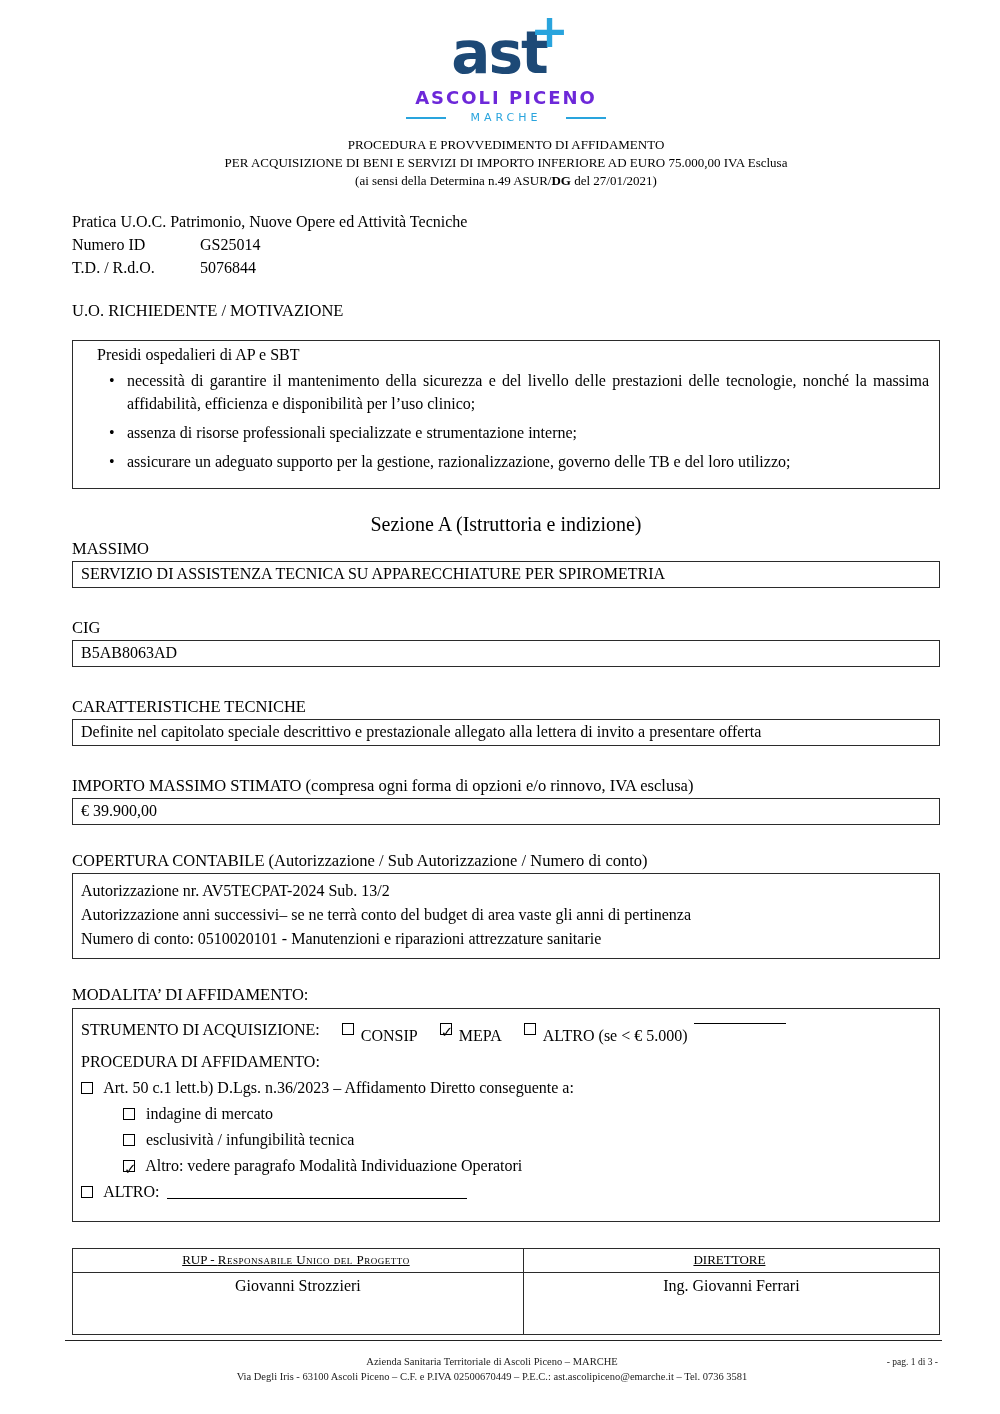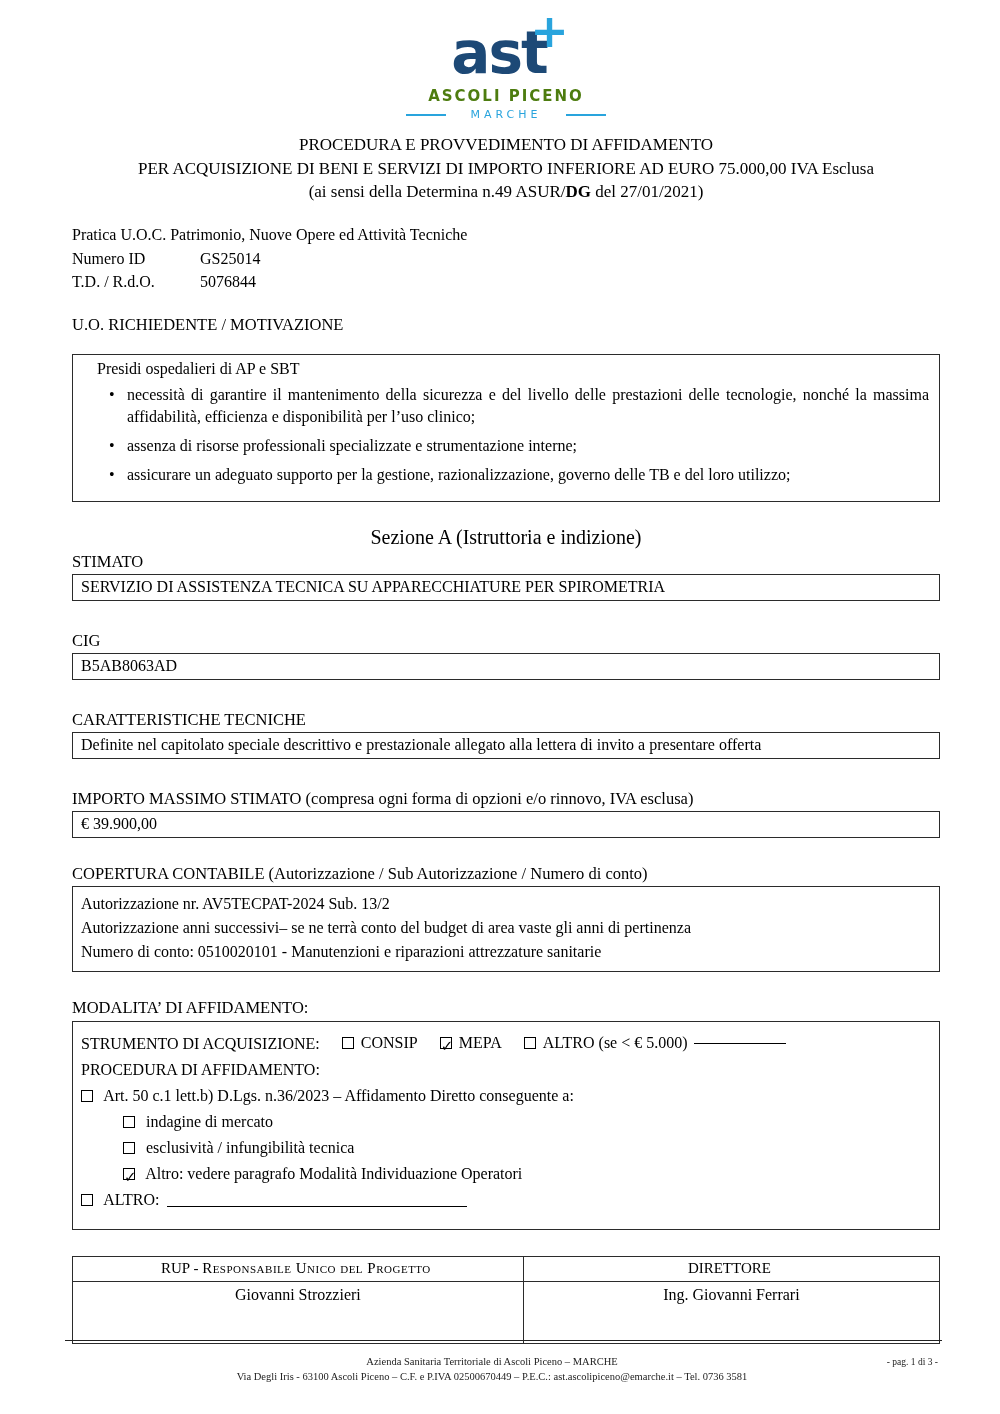--- a/index.html
+++ b/index.html
@@ -23,30 +23,30 @@
     font-size:58px; line-height:0.95; color:#1d4976; letter-spacing:-2px;
     padding-right:14px;
   }
   .logo-plus {
     position:absolute; top:-16px; right:-8px;
     color:#29a4dd; font-size:46px; font-weight:bold; letter-spacing:0;
   }
   .logo-city {
     margin-top:6px;
     font-family:"DejaVu Sans", sans-serif; font-weight:bold;
-    font-size:15px; letter-spacing:2px; color:#4d7c0f;
+    font-size:18px; letter-spacing:2px; color:#6d28d9;
   }
   .logo-region-row { margin-top:3px; display:flex; align-items:center; justify-content:center; gap:24px; }
   .logo-dash { width:40px; height:2px; background:#29a4dd; }
   .logo-region {
     font-family:"DejaVu Sans", sans-serif;
     font-size:11px; letter-spacing:4px; color:#29a4dd;
   }
   
-  .title { margin-top:12px; text-align:center; font-size:17px; line-height:1.38; }
+  .title { margin-top:12px; text-align:center; font-size:13px; line-height:1.38; }
   
   .pratica { margin-top:20px; line-height:1.45; }
   .pratica-row { display:flex; }
   .pratica-row .plabel { width:128px; flex:none; }
   
   .heading { font-size:16.5px; }
   .vbox {
     border:1.5px solid #2b2b2b;
     padding:3px 8px 4px 8px;
     margin-top:2px;
@@ -70,27 +70,27 @@
     font-size:15px; font-family:"DejaVu Sans", sans-serif;
   }
   .mod-box { border:1.5px solid #2b2b2b; padding:8px 10px 16px 8px; margin-top:3px; }
   .mod-line { line-height:26px; }
   .mod-item { line-height:26px; }
   .ind1 { margin-left:42px; }
   .blank-line { display:inline-block; border-bottom:1px solid #000; height:1px; vertical-align:-2px; }
   .blank-sm { width:92px; margin-left:6px; }
   .blank-lg { width:300px; margin-left:4px; }
   .strumento-row { display:flex; align-items:baseline; flex-wrap:wrap; }
-  .strumento-row .opt { margin-left:22px; display:inline-flex; align-items:center; }
+  .strumento-row .opt { margin-left:22px; display:inline-flex; align-items:flex-start; }
   
   .sig-table { width:100%; border-collapse:collapse; margin-top:26px; }
   .sig-table td {
     border:1.5px solid #2b2b2b; text-align:center; vertical-align:top;
   }
-  .sig-table .hdr td { padding:3px 4px 4px 0; font-size:15px; }
+  .sig-table .hdr td { padding:3px 4px 4px 0; font-size:13px;text-decoration:underline; }
   .sig-table .body td { height:62px; padding-top:4px; }
   .smallcaps { font-variant:small-caps; letter-spacing:0.5px; }
   
   .footer-rule {
     position:absolute; left:65px; right:58px; top:1340px;
     border-top:1.7px solid #222;
   }
   .footer-text {
     position:absolute; left:0; right:16px; top:1354px;
     text-align:center; font-size:10.5px; line-height:1.45; color:#222;
@@ -143,21 +143,21 @@
         <li>necessità di garantire il mantenimento della sicurezza e del livello delle prestazioni delle tecnologie, nonché la massima affidabilità, efficienza e disponibilità per l’uso clinico;</li>
         <li>assenza di risorse professionali specializzate e strumentazione interne;</li>
         <li>assicurare un adeguato supporto per la gestione, razionalizzazione, governo delle TB e del loro utilizzo;</li>
       </ul>
     </div>
   </div>
 
   <div class="sezione-a">Sezione A (Istruttoria e indizione)</div>
 
   <div style="margin-top:3px;">
-    <div class="heading">STIMATO</div>
+    <div class="heading">MASSIMO</div>
     <div class="vbox">
       <span>SERVIZIO DI ASSISTENZA TECNICA SU APPARECCHIATURE PER SPIROMETRIA</span>
     </div>
   </div>
 
   <div class="spacer30"></div>
 
   <div>
     <div class="heading">CIG</div>
     <div class="vbox">

